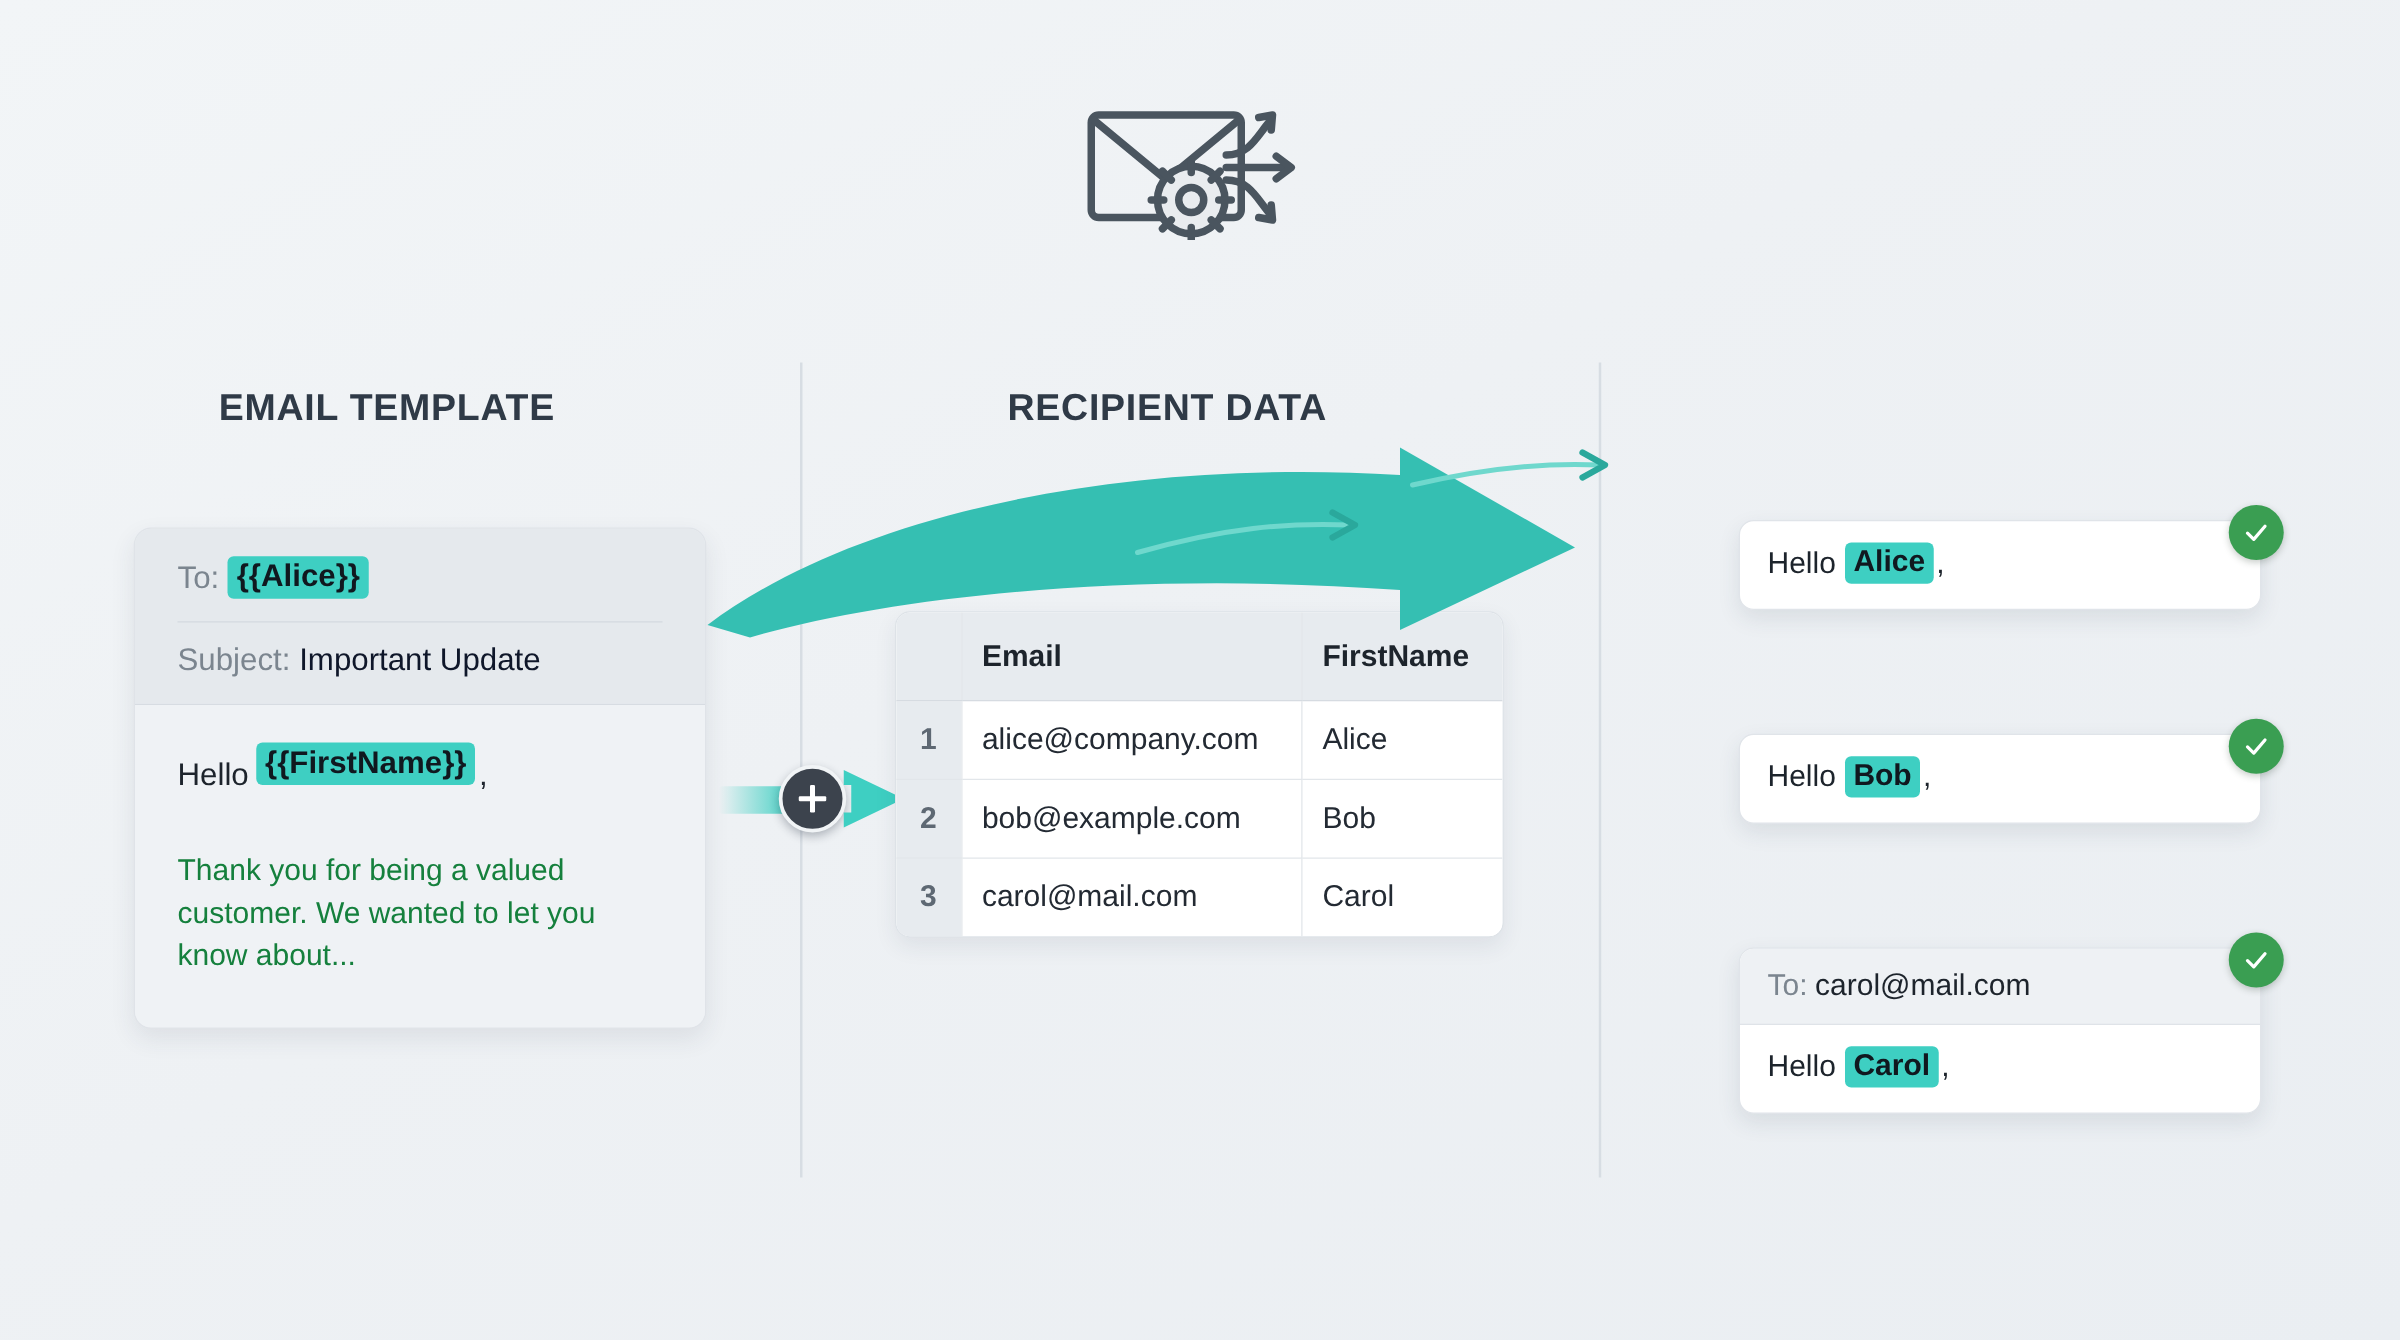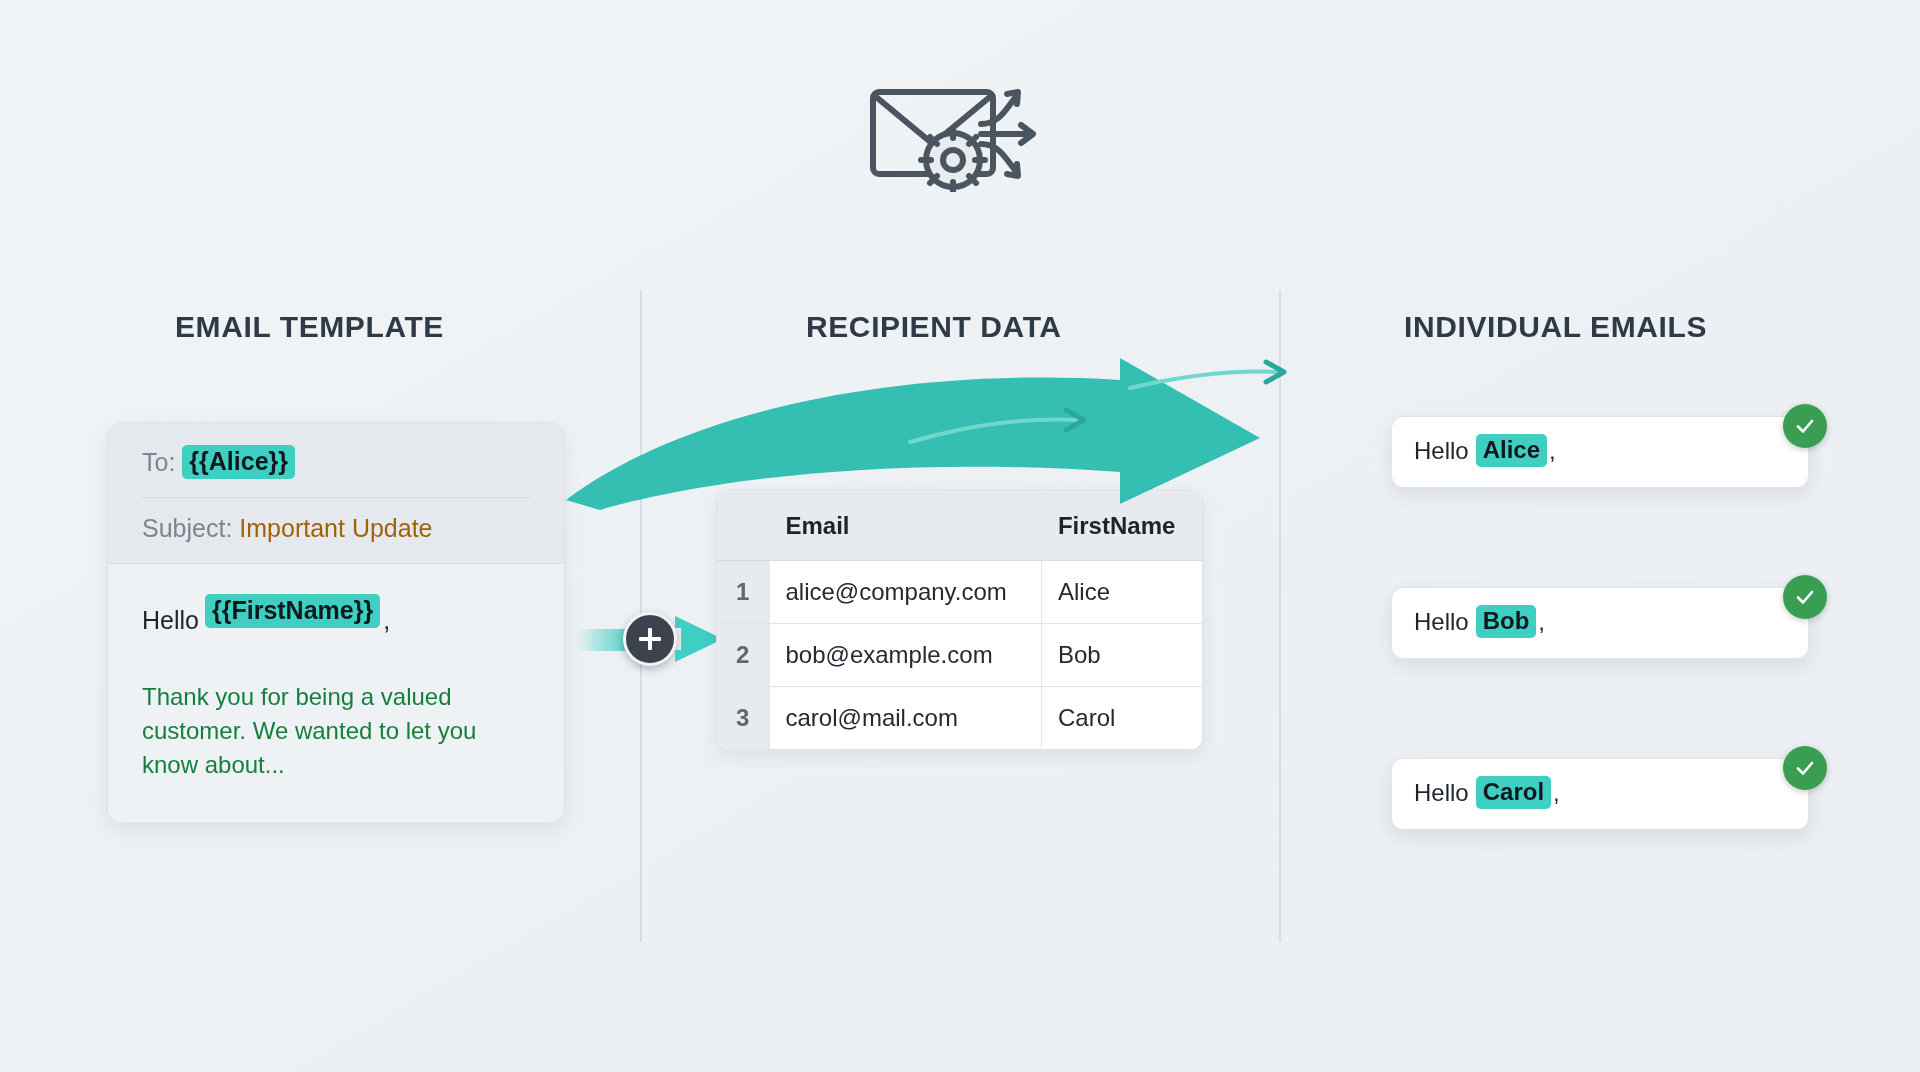--- a/index.html
+++ b/index.html
@@ -67,21 +67,21 @@
     background: #e5e9ed;
     padding: 22px 34px 20px 34px;
   }
   .tpl-line {
     font-size: 25px;
     color: #7b858f;
     display: flex;
     align-items: center;
     white-space: nowrap;
   }
-  .tpl-line .val { color: #a16207; margin-left: 7px; }
+  .tpl-line .val { color: #0f172a; margin-left: 7px; }
   .tpl-rule {
     height: 1px;
     background: #d3d9df;
     margin: 18px 0 16px 0;
   }
   .tpl-body {
     background: #eff2f5;
     border-top: 1px solid #d7dce2;
     padding: 30px 34px 40px 34px;
   }
@@ -254,21 +254,20 @@
         <line x1="23" y1="-23" x2="16" y2="-16"></line>
         <line x1="-16" y1="16" x2="-23" y2="23"></line>
       </g>
     </g>
   </svg>
 </div>
 
 <div class="headings">
   <div class="heading h1">EMAIL TEMPLATE</div>
   <div class="heading h2">RECIPIENT DATA</div>
-  <div class="heading h3">INDIVIDUAL EMAILS</div>
 </div>
 
 <div class="divider d1"></div>
 <div class="divider d2"></div>
 
 <div class="template-card">
   <div class="tpl-head">
     <div class="tpl-line">
       <span>To:</span>
       <span class="token">{{Alice}}</span>
@@ -362,20 +361,23 @@
     <span>,</span>
   </div>
 </div>
 <div class="badge b2">
   <svg width="24" height="24" viewBox="0 0 24 24">
     <path d="M5 12.5 L10 17.5 L19 7" fill="none" stroke="#ffffff" stroke-width="2.6" stroke-linecap="round" stroke-linejoin="round"></path>
   </svg>
 </div>
 
 <div class="out-card c3">
+  <div class="out-head">
+    <span>To:</span><span class="addr">carol@mail.com</span>
+  </div>
   <div class="out-body">
     <span>Hello</span>
     <span class="token">Carol</span>
     <span>,</span>
   </div>
 </div>
 <div class="badge b3">
   <svg width="24" height="24" viewBox="0 0 24 24">
     <path d="M5 12.5 L10 17.5 L19 7" fill="none" stroke="#ffffff" stroke-width="2.6" stroke-linecap="round" stroke-linejoin="round"></path>
   </svg>

